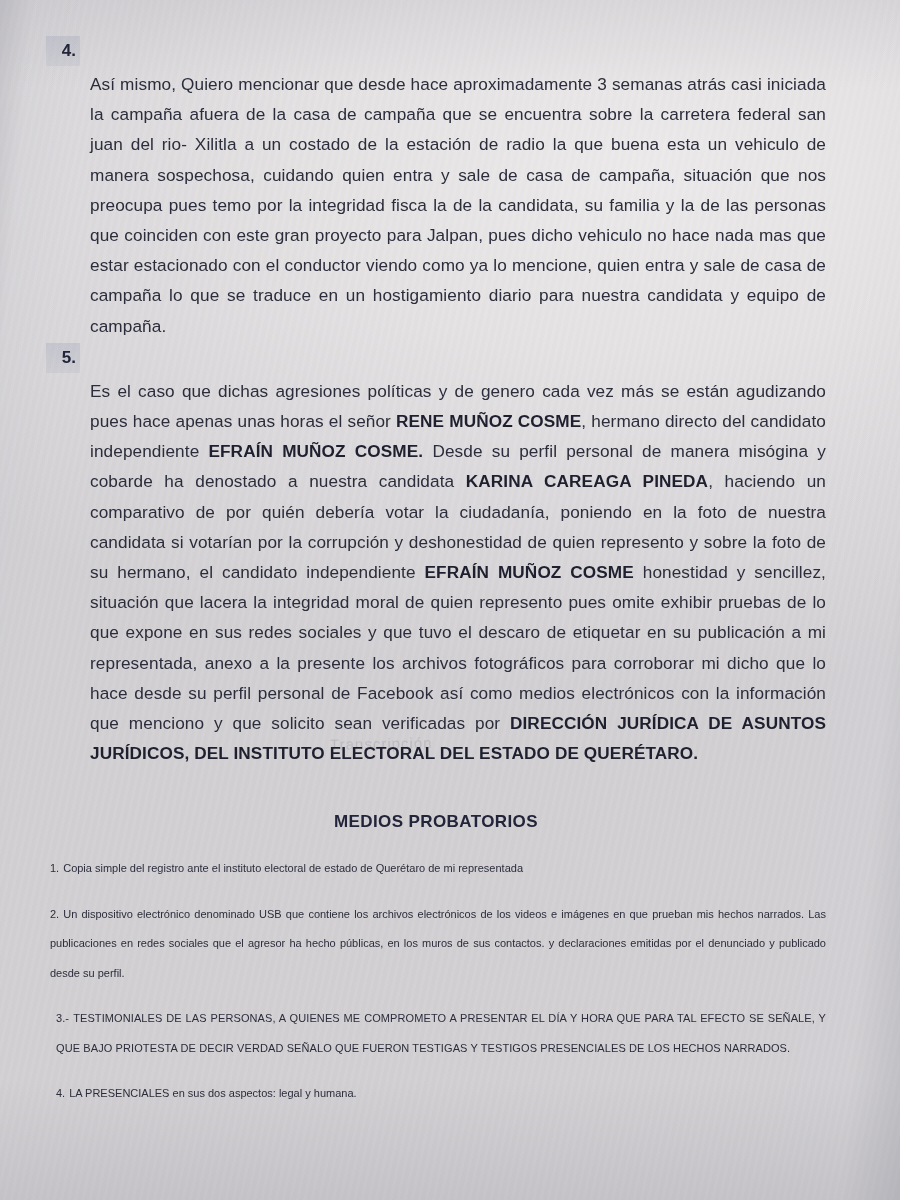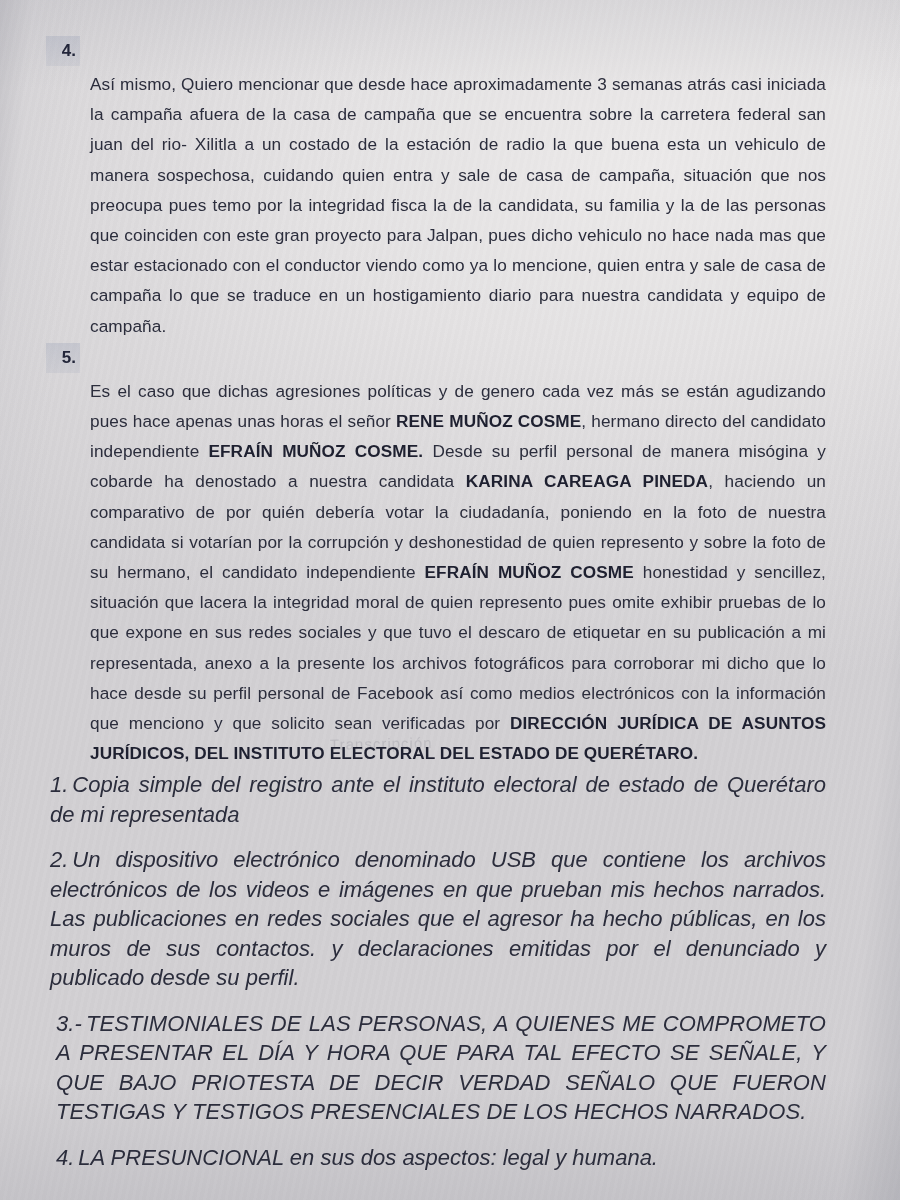--- a/index.html
+++ b/index.html
@@ -81,27 +81,26 @@
   .para b { font-weight: bold; color: #1e2030; }
   .heading {
     text-align: center;
     font-weight: bold;
     font-size: 17px;
     letter-spacing: .4px;
     margin: 44px 0 22px 0;
     color: #22243a;
   }
   .ev {
-    font-size: 22px;
+    font-size: 11px;
     line-height: 29.5px;
     text-align: justify;
     margin: 0 0 16px 0;
     padding-left: 4px;
     color: #2b2d3c;
-    font-style: italic;
   }
   .ev .idx { margin-right: 4px; }
   .ev.indent { padding-left: 10px; }
   .ev.caps { letter-spacing: .1px; }
   .watermark {
     position: absolute;
     left: 330px;
     top: 735px;
     font-size: 15px;
     color: rgba(120,120,130,0.22);
@@ -122,31 +121,32 @@
     <div class="numbered">
       <div class="num">4.</div>
       <div class="para">Así mismo, Quiero mencionar que desde hace aproximadamente 3 semanas atrás casi iniciada  la campaña afuera de la casa de campaña que se encuentra sobre la carretera federal san juan del rio- Xilitla a un costado de la estación de radio la que buena esta un vehiculo de manera sospechosa, cuidando quien entra y sale de casa de campaña, situación que nos preocupa pues temo por la  integridad fisca la de la candidata, su familia y la de  las personas que coinciden con este gran proyecto para Jalpan, pues dicho vehiculo no hace nada mas que estar estacionado con el conductor viendo como ya lo mencione, quien entra y sale de casa de campaña lo que se traduce en un hostigamiento diario para nuestra candidata y equipo de campaña.</div>
     </div>
 
     <div class="numbered">
       <div class="num">5.</div>
       <div class="para">Es el caso que dichas agresiones políticas y de genero cada vez más se están agudizando pues hace apenas unas horas el señor <b>RENE MUÑOZ COSME</b>, hermano directo del candidato independiente  <b>EFRAÍN MUÑOZ COSME.</b>  Desde su perfil personal de manera misógina y cobarde ha denostado a nuestra candidata <b>KARINA CAREAGA PINEDA</b>, haciendo un comparativo de por quién debería votar la ciudadanía, poniendo en la foto de nuestra candidata si votarían por la corrupción y deshonestidad de quien represento y sobre la foto de su hermano, el candidato independiente <b>EFRAÍN MUÑOZ COSME</b> honestidad y sencillez, situación que lacera la integridad moral de quien represento pues omite exhibir pruebas de lo que expone en sus redes sociales y que tuvo el descaro de etiquetar en su publicación a mi representada,  anexo a la presente los archivos fotográficos para corroborar mi dicho que lo hace desde su perfil personal de Facebook así como medios electrónicos con la información que menciono y que solicito sean verificadas por <b>DIRECCIÓN JURÍDICA DE ASUNTOS JURÍDICOS, DEL INSTITUTO ELECTORAL DEL ESTADO DE QUERÉTARO.</b></div>
     </div>
 
+    <div class="heading">MEDIOS PROBATORIOS</div>
 
     <div class="ev">
       <span class="idx">1.</span><span>Copia simple del registro ante el instituto electoral de estado de Querétaro de mi representada</span>
     </div>
 
     <div class="ev">
       <span class="idx">2.</span><span>Un dispositivo electrónico denominado USB que contiene los archivos electrónicos de los videos  e imágenes en que prueban mis hechos narrados. Las publicaciones en redes sociales  que el agresor ha hecho públicas,  en los muros de sus contactos. y declaraciones emitidas por el denunciado y publicado desde su perfil.</span>
     </div>
 
     <div class="ev indent caps">
       <span class="idx">3.-</span><span>TESTIMONIALES DE LAS PERSONAS, A QUIENES ME COMPROMETO A PRESENTAR EL DÍA Y HORA QUE PARA TAL EFECTO SE SEÑALE, Y QUE BAJO PRIOTESTA DE DECIR VERDAD SEÑALO QUE FUERON TESTIGAS Y TESTIGOS PRESENCIALES DE LOS HECHOS NARRADOS.</span>
     </div>
 
     <div class="ev indent">
-      <span class="idx">4.</span><span>LA PRESUNCIONAL en sus dos aspectos:  legal y humana.</span>
+      <span class="idx">4.</span><span>LA PRESENCIALES en sus dos aspectos:  legal y humana.</span>
     </div>
 
   </div>
 </div>
 
 </body></html>

